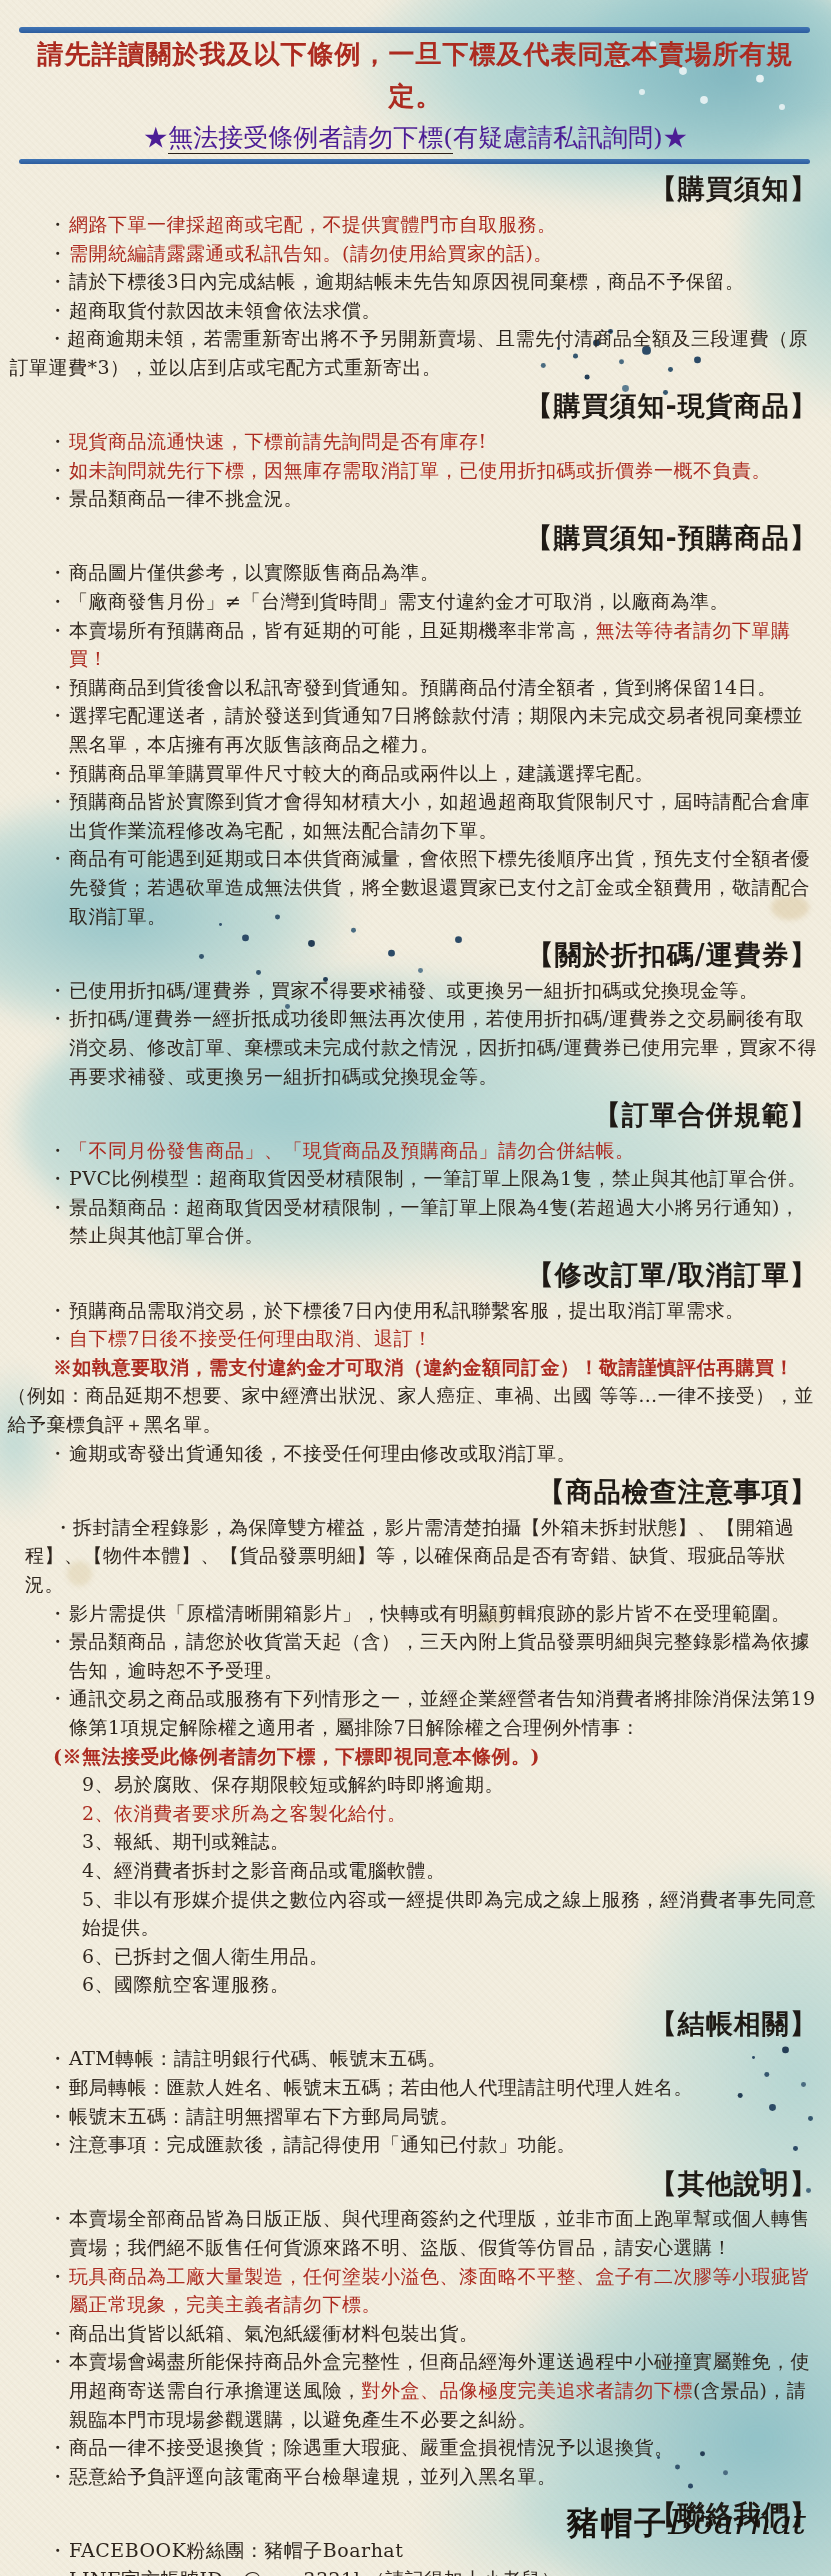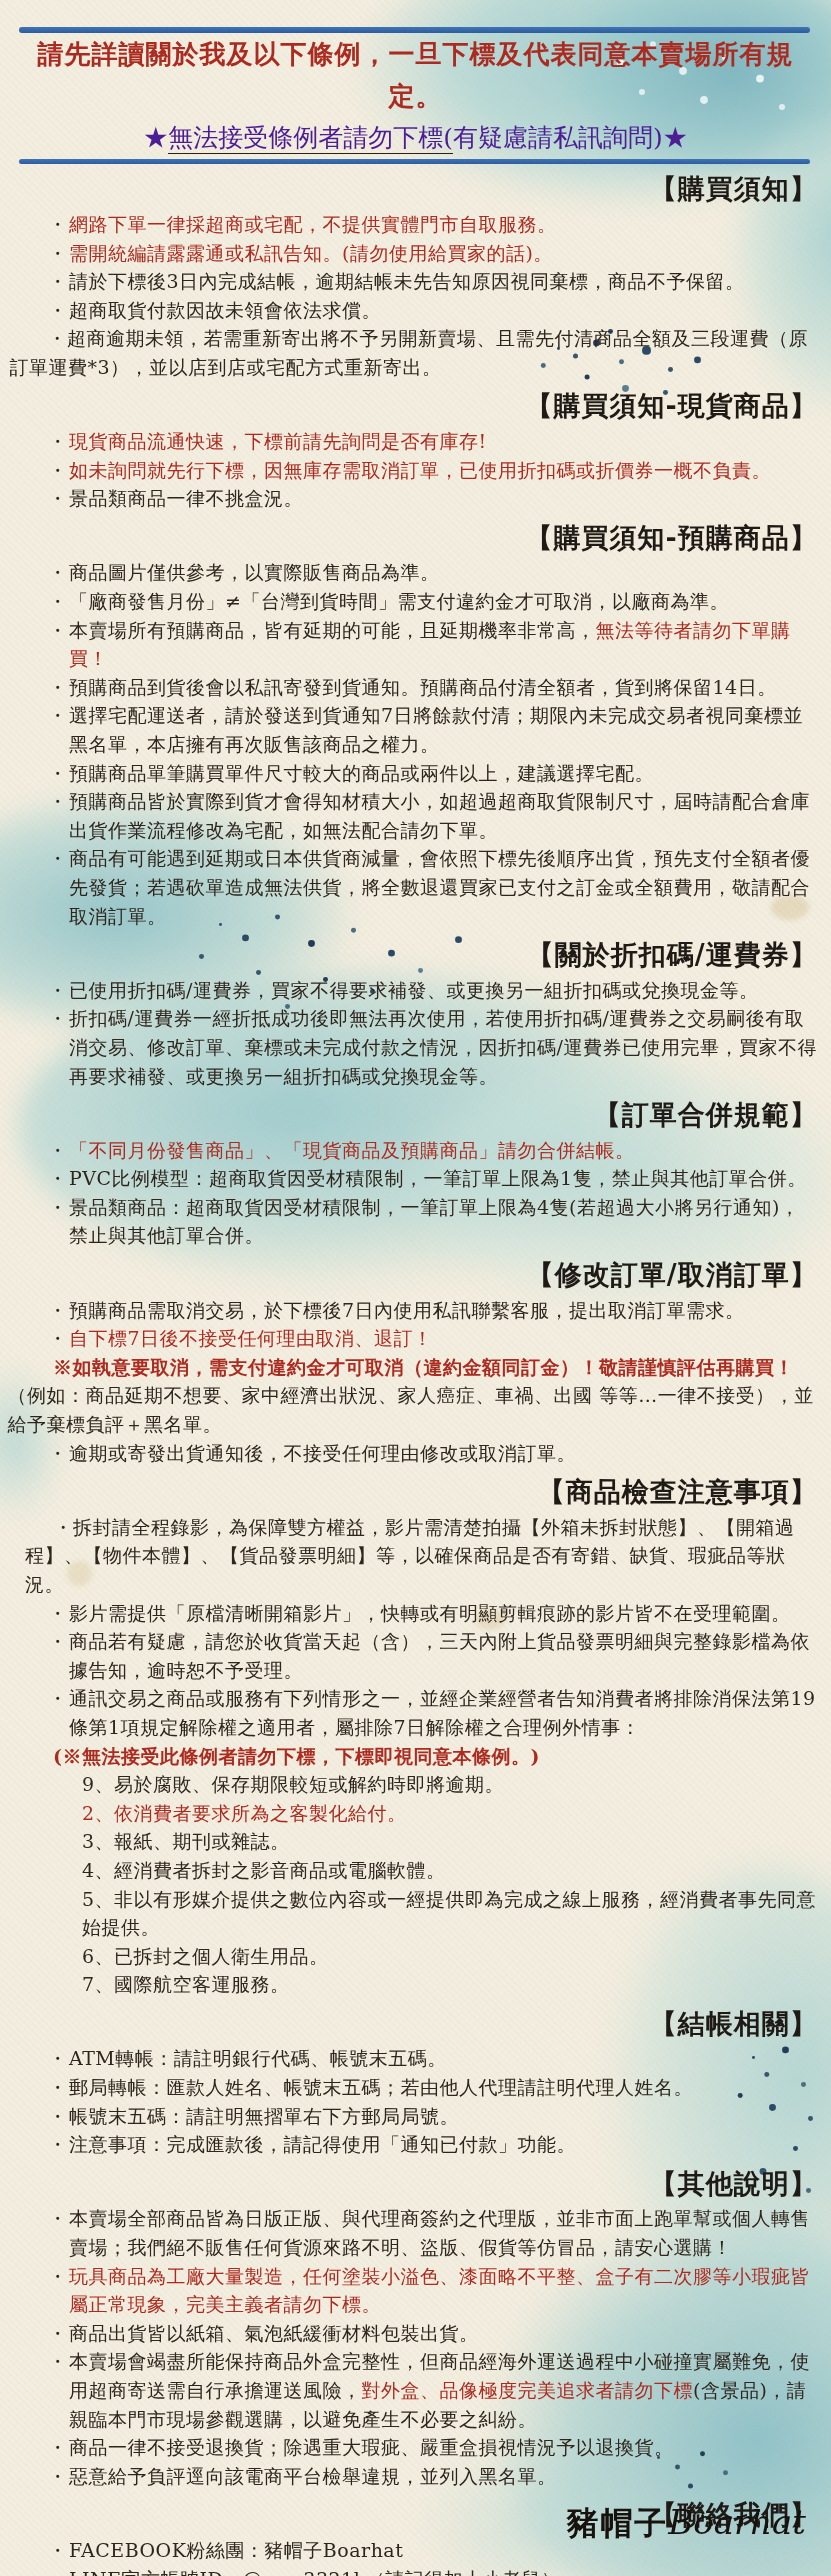--- a/index.html
+++ b/index.html
@@ -142,30 +142,30 @@
         <div class="line bullet"><span class="marker">・</span><span class="seg dark">景品類商品：超商取貨因受材積限制，一筆訂單上限為4隻(若超過大小將另行通知)，禁止與其他訂單合併。</span></div>
         <div class="sec-heading">【修改訂單/取消訂單】</div>
         <div class="line bullet"><span class="marker">・</span><span class="seg dark">預購商品需取消交易，於下標後7日內使用私訊聯繫客服，提出取消訂單需求。</span></div>
         <div class="line bullet"><span class="marker">・</span><span class="seg red">自下標7日後不接受任何理由取消、退訂！</span></div>
         <div class="line note"><span class="seg red">※如執意要取消，需支付違約金才可取消（違約金額同訂金）！敬請謹慎評估再購買！</span></div>
         <div class="line flush"><span class="seg dark">（例如：商品延期不想要、家中經濟出狀況、家人癌症、車禍、出國 等等…一律不接受），並給予棄標負評＋黑名單。</span></div>
         <div class="line bullet"><span class="marker">・</span><span class="seg dark">逾期或寄發出貨通知後，不接受任何理由修改或取消訂單。</span></div>
         <div class="sec-heading">【商品檢查注意事項】</div>
         <div class="line bullet-smwrap"><span class="marker">・</span><span class="seg dark">拆封請全程錄影，為保障雙方權益，影片需清楚拍攝【外箱未拆封狀態】、【開箱過程】、【物件本體】、【貨品發票明細】等，以確保商品是否有寄錯、缺貨、瑕疵品等狀況。</span></div>
         <div class="line bullet"><span class="marker">・</span><span class="seg dark">影片需提供「原檔清晰開箱影片」，快轉或有明顯剪輯痕跡的影片皆不在受理範圍。</span></div>
-        <div class="line bullet"><span class="marker">・</span><span class="seg dark">商品若有疑慮，請您於收貨當天起（含），三天內附上貨品發票明細與完整錄影檔為依據告知，逾時恕不予受理。</span></div>
+        <div class="line bullet"><span class="marker">・</span><span class="seg dark">景品類商品，請您於收貨當天起（含），三天內附上貨品發票明細與完整錄影檔為依據告知，逾時恕不予受理。</span></div>
         <div class="line bullet"><span class="marker">・</span><span class="seg dark">通訊交易之商品或服務有下列情形之一，並經企業經營者告知消費者將排除消保法第19條第1項規定解除權之適用者，屬排除7日解除權之合理例外情事：</span></div>
         <div class="line note"><span class="seg red">(※無法接受此條例者請勿下標，下標即視同意本條例。)</span></div>
         <div class="line num"><span class="seg dark">9、易於腐敗、保存期限較短或解約時即將逾期。</span></div>
         <div class="line num"><span class="seg red">2、依消費者要求所為之客製化給付。</span></div>
         <div class="line num"><span class="seg dark">3、報紙、期刊或雜誌。</span></div>
         <div class="line num"><span class="seg dark">4、經消費者拆封之影音商品或電腦軟體。</span></div>
         <div class="line num"><span class="seg dark">5、非以有形媒介提供之數位內容或一經提供即為完成之線上服務，經消費者事先同意始提供。</span></div>
         <div class="line num"><span class="seg dark">6、已拆封之個人衛生用品。</span></div>
-        <div class="line num"><span class="seg dark">7、國際航空客運服務。</span></div>
+        <div class="line num"><span class="seg dark">6、國際航空客運服務。</span></div>
         <div class="sec-heading">【結帳相關】</div>
         <div class="line bullet"><span class="marker">・</span><span class="seg dark">ATM轉帳：請註明銀行代碼、帳號末五碼。</span></div>
         <div class="line bullet"><span class="marker">・</span><span class="seg dark">郵局轉帳：匯款人姓名、帳號末五碼；若由他人代理請註明代理人姓名。</span></div>
         <div class="line bullet"><span class="marker">・</span><span class="seg dark">帳號末五碼：請註明無摺單右下方郵局局號。</span></div>
         <div class="line bullet"><span class="marker">・</span><span class="seg dark">注意事項：完成匯款後，請記得使用「通知已付款」功能。</span></div>
         <div class="sec-heading">【其他說明】</div>
         <div class="line bullet"><span class="marker">・</span><span class="seg dark">本賣場全部商品皆為日版正版、與代理商簽約之代理版，並非市面上跑單幫或個人轉售賣場；我們絕不販售任何貨源來路不明、盜版、假貨等仿冒品，請安心選購！</span></div>
         <div class="line bullet"><span class="marker">・</span><span class="seg red">玩具商品為工廠大量製造，任何塗裝小溢色、漆面略不平整、盒子有二次膠等小瑕疵皆屬正常現象，完美主義者請勿下標。</span></div>
         <div class="line bullet"><span class="marker">・</span><span class="seg dark">商品出貨皆以紙箱、氣泡紙緩衝材料包裝出貨。</span></div>
         <div class="line bullet"><span class="marker">・</span><span class="seg dark">本賣場會竭盡所能保持商品外盒完整性，但商品經海外運送過程中小碰撞實屬難免，使用超商寄送需自行承擔運送風險，</span><span class="seg red">對外盒、品像極度完美追求者請勿下標</span><span class="seg dark">(含景品)，請親臨本門市現場參觀選購，以避免產生不必要之糾紛。</span></div>

